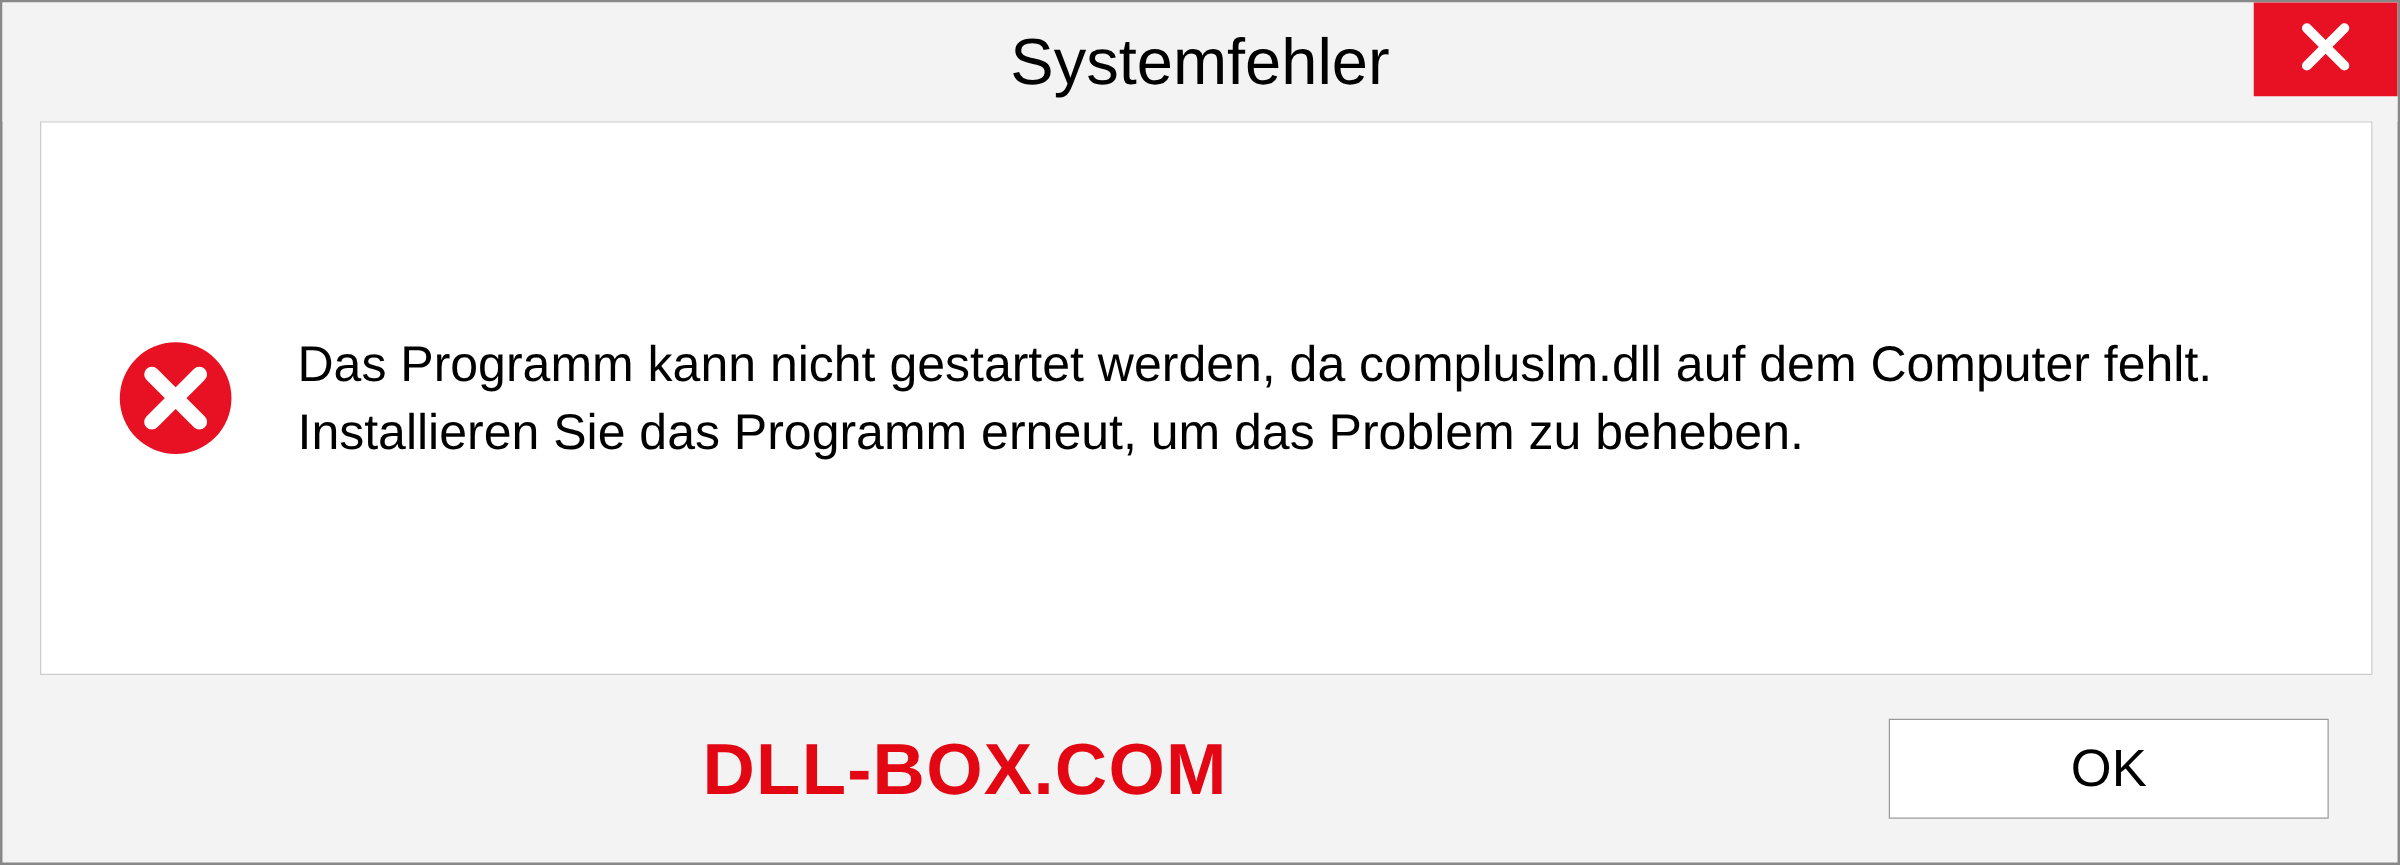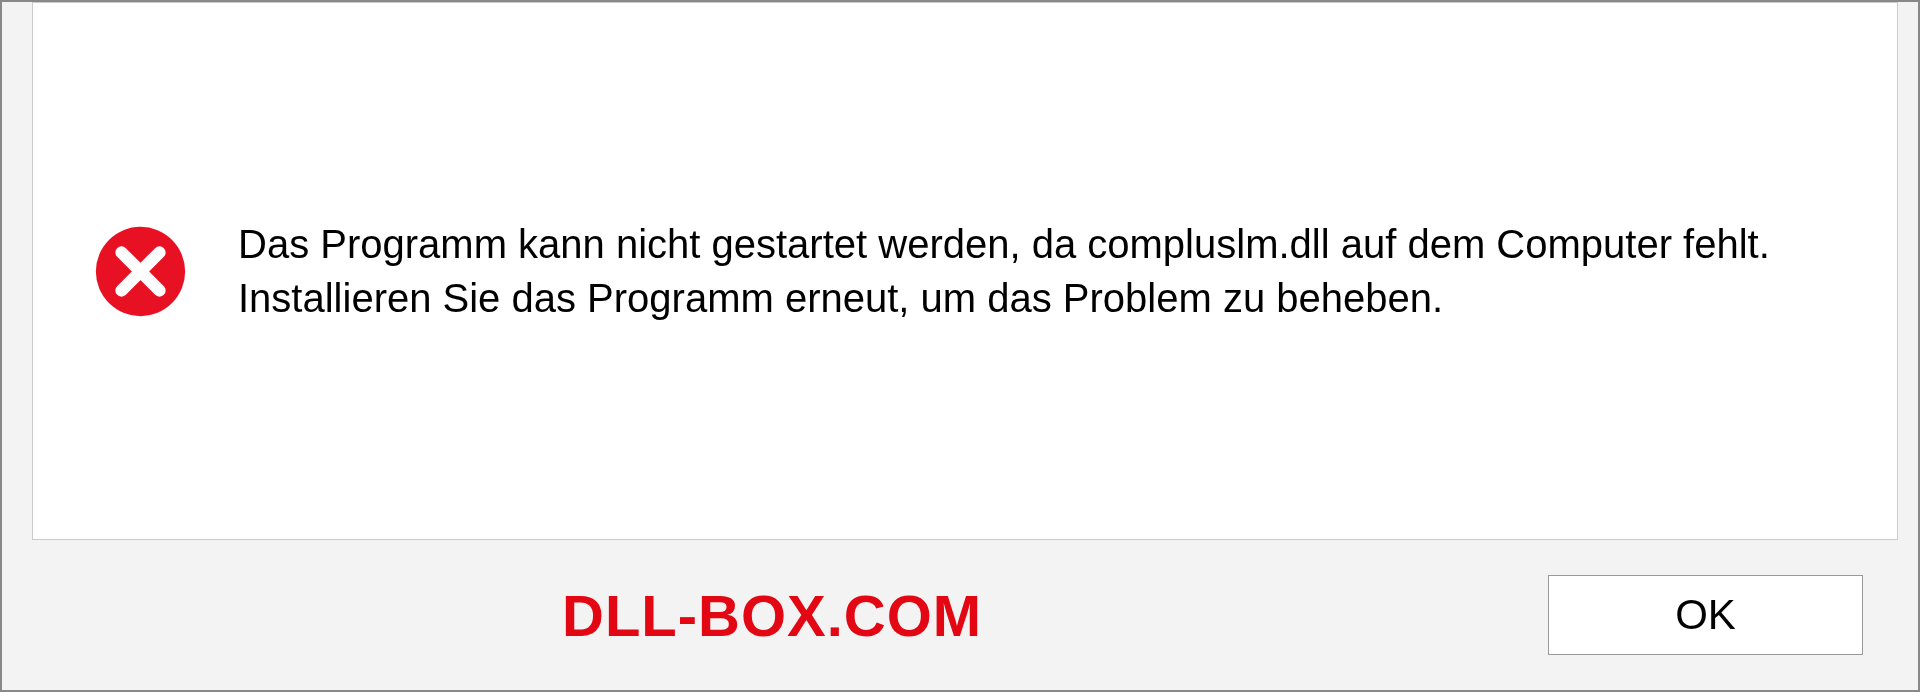--- a/index.html
+++ b/index.html
@@ -86,35 +86,45 @@
     }
     .watermark {
       font-size: 58px;
       font-weight: 800;
       color: #e30613;
       letter-spacing: 1px;
       margin-left: 560px;
       font-family: Arial, sans-serif;
     }
     .ok-button {
-      width: 315px;
+      width: 352px;
       height: 80px;
       background: #ffffff;
       border: 1px solid #999;
       font-size: 42px;
       color: #000;
       cursor: pointer;
       font-family: inherit;
     }
   </style>
 </head>
 <body>
 
 <div class="dialog-container">
 
+  <div class="titlebar">
+    <span class="title-text">Systemfehler</span>
+    <div class="close-button">
+      <span>
+        <svg viewBox="0 0 24 24">
+          <path d="M4 4 L20 20 M20 4 L4 20" stroke="#ffffff" stroke-width="4.2" stroke-linecap="round" fill="none"></path>
+        </svg>
+      </span>
+    </div>
+  </div>
 
   <div class="content-panel">
     <div class="error-icon-wrapper">
       <svg viewBox="0 0 100 100">
         <circle cx="50" cy="50" r="47" fill="#e81123"></circle>
         <circle cx="50" cy="50" r="40" fill="#e81123" stroke="#ffffff" stroke-width="0"></circle>
         <path d="M30 30 L70 70 M70 30 L30 70" stroke="#ffffff" stroke-width="13" stroke-linecap="round" fill="none"></path>
       </svg>
     </div>
     <div class="message-text">Das Programm kann nicht gestartet werden, da compluslm.dll auf dem Computer fehlt. Installieren Sie das Programm erneut, um das Problem zu beheben.</div>

